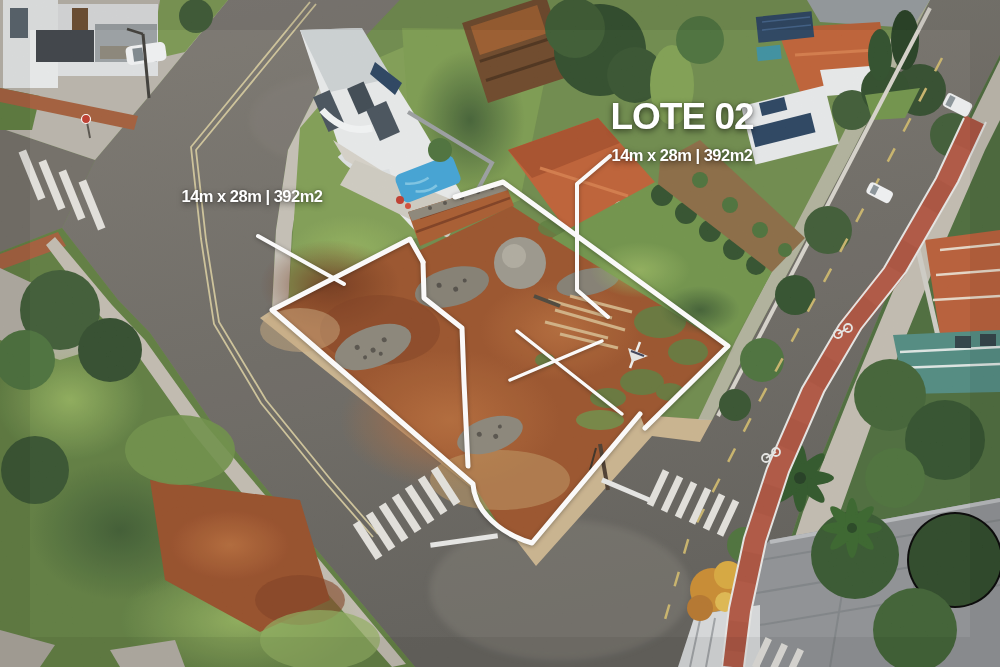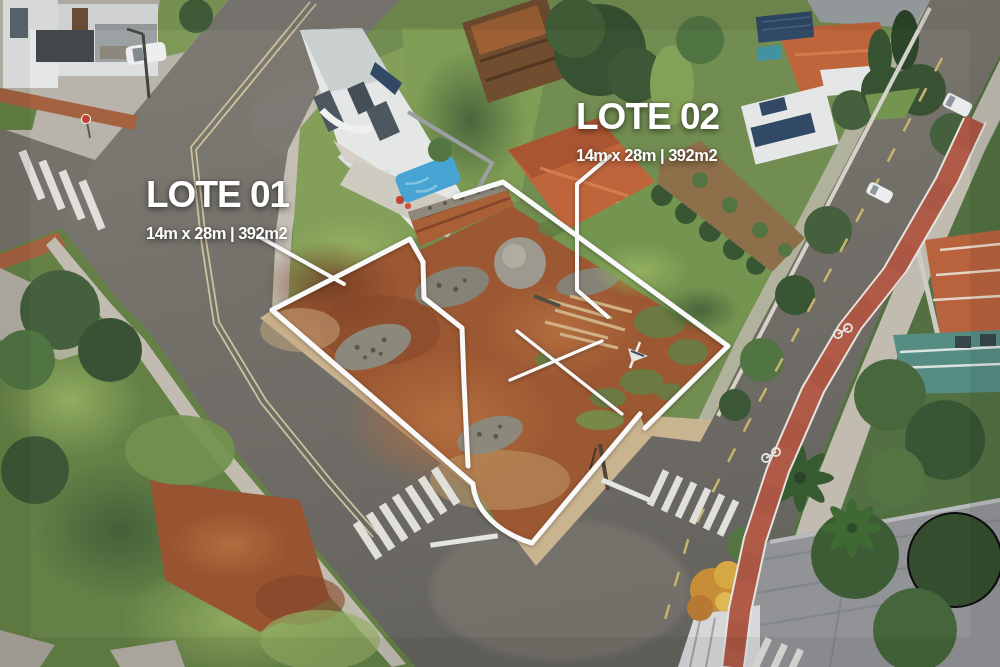--- a/index.html
+++ b/index.html
@@ -1,19 +1,19 @@
 <!DOCTYPE html>
 <html><head>
 <meta charset="utf-8">
 <style>
   html,body{margin:0;padding:0;background:#222;}
   #stage{position:relative;width:1000px;height:667px;overflow:hidden;
          font-family:"Liberation Sans",sans-serif;background:#6d8a4a;}
   #scene{position:absolute;left:0;top:0;width:100%;height:100%;display:block;}
-  .lot-label{position:absolute;text-align:left;color:#fff;pointer-events:none;
+  .lot-label{position:absolute;text-align:center;color:#fff;pointer-events:none;
              text-shadow:0 2px 6px rgba(0,0,0,.55),0 0 2px rgba(0,0,0,.35);}
   .lot-label .title{font-weight:bold;font-size:37px;line-height:1.0;letter-spacing:-1px;}
   .lot-label .dims{font-weight:bold;font-size:16.5px;line-height:1.1;margin-top:11px;letter-spacing:-0.5px;}
   #label-01{left:146px;top:176px;width:212px;}
   #label-02{left:576px;top:98px;width:212px;}
 </style>
 </head>
 <body>
 
 <div id="stage">
@@ -415,20 +415,19 @@
     <path stroke-width="3.5" d="M510,380 L602,341"></path>
     <path stroke-width="4" d="M258,236 L344,284"></path>
     <path stroke-width="4" d="M610,156 L577,184 L577,290 L608,317"></path>
   </g>
 
   <rect width="1000" height="667" fill="#888" filter="url(#noise)" opacity=".07"></rect>
   <rect width="1000" height="667" fill="none" stroke="#000" stroke-width="60" opacity=".06"></rect>
 </svg>
 
 <div id="label-01" class="lot-label">
-  <div class="title">LOTE 01</div>
   <div class="dims">14m x 28m | 392m2</div>
 </div>
 <div id="label-02" class="lot-label">
   <div class="title">LOTE 02</div>
   <div class="dims">14m x 28m | 392m2</div>
 </div>
 </div>
 
 </body></html>

